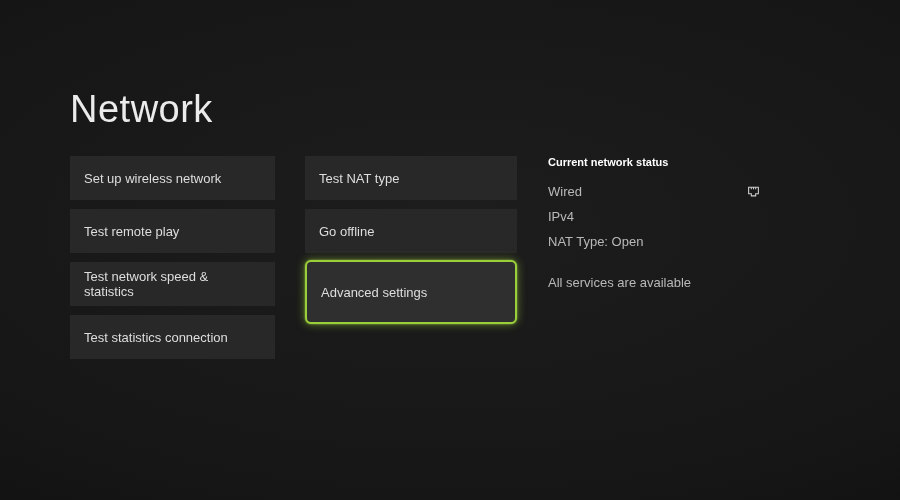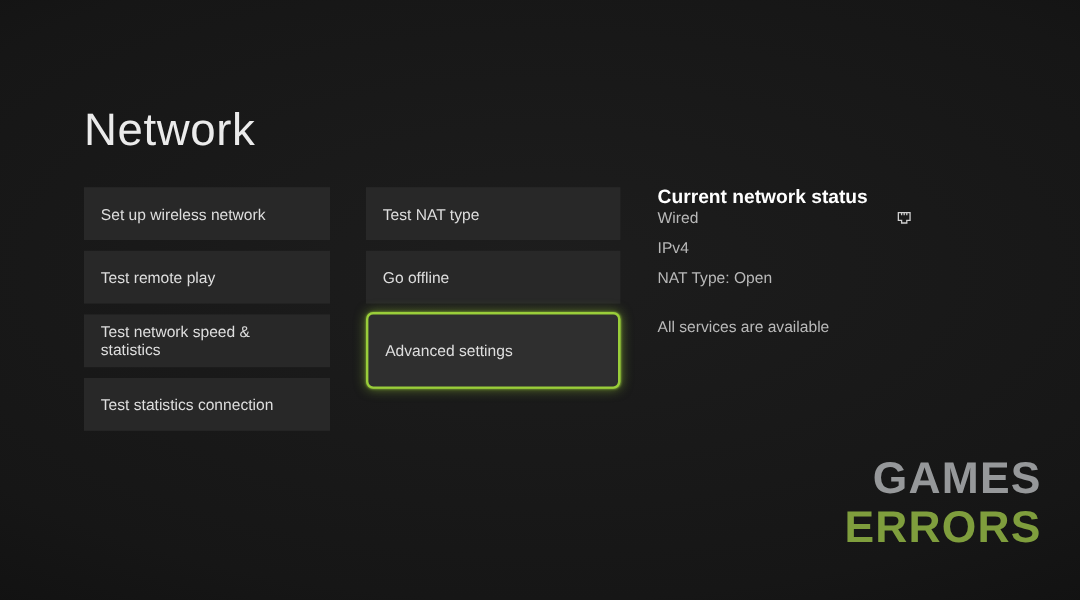--- a/index.html
+++ b/index.html
@@ -25,21 +25,21 @@
   .btn.highlighted {
     height:64px; margin-top:-2px; margin-bottom:-2px;
     background:#2f2f2f;
     border:2px solid #9ace3a; border-radius:6px;
     box-shadow:0 0 10px rgba(154,206,58,0.55), 0 0 2px rgba(154,206,58,0.8);
   }
   .status {
     position:absolute; left:548px; top:156px; width:212px;
     color:#bdbdbd; font-size:13px;
   }
-  .status-header { color:#ffffff; font-weight:bold; font-size:16px; margin-bottom:0; }
+  .status-header { color:#ffffff; font-weight:bold; font-size:11px; margin-bottom:16px; }
   .status-row {
     display:flex; justify-content:space-between; align-items:center; margin-bottom:10px;
   }
   .status-row span { color:#b9b9b9; }
   .services { margin-top:26px; color:#b9b9b9; }
   .eth-icon { display:inline-flex; }
   .watermark {
     position:absolute; right:32px; bottom:40px; text-align:right;
     font-weight:bold; font-size:37px; line-height:41px; letter-spacing:1px;
   }
@@ -81,18 +81,14 @@
     </div>
     <div class="status-row">
       <span>IPv4</span>
     </div>
     <div class="status-row">
       <span>NAT Type: Open</span>
     </div>
     <div class="services">All services are available</div>
   </div>
 
-  <div class="watermark">
-    <div class="wm-top">GAMES</div>
-    <div class="wm-bottom">ERRORS</div>
-  </div>
 
 </div>
 
 </body></html>

